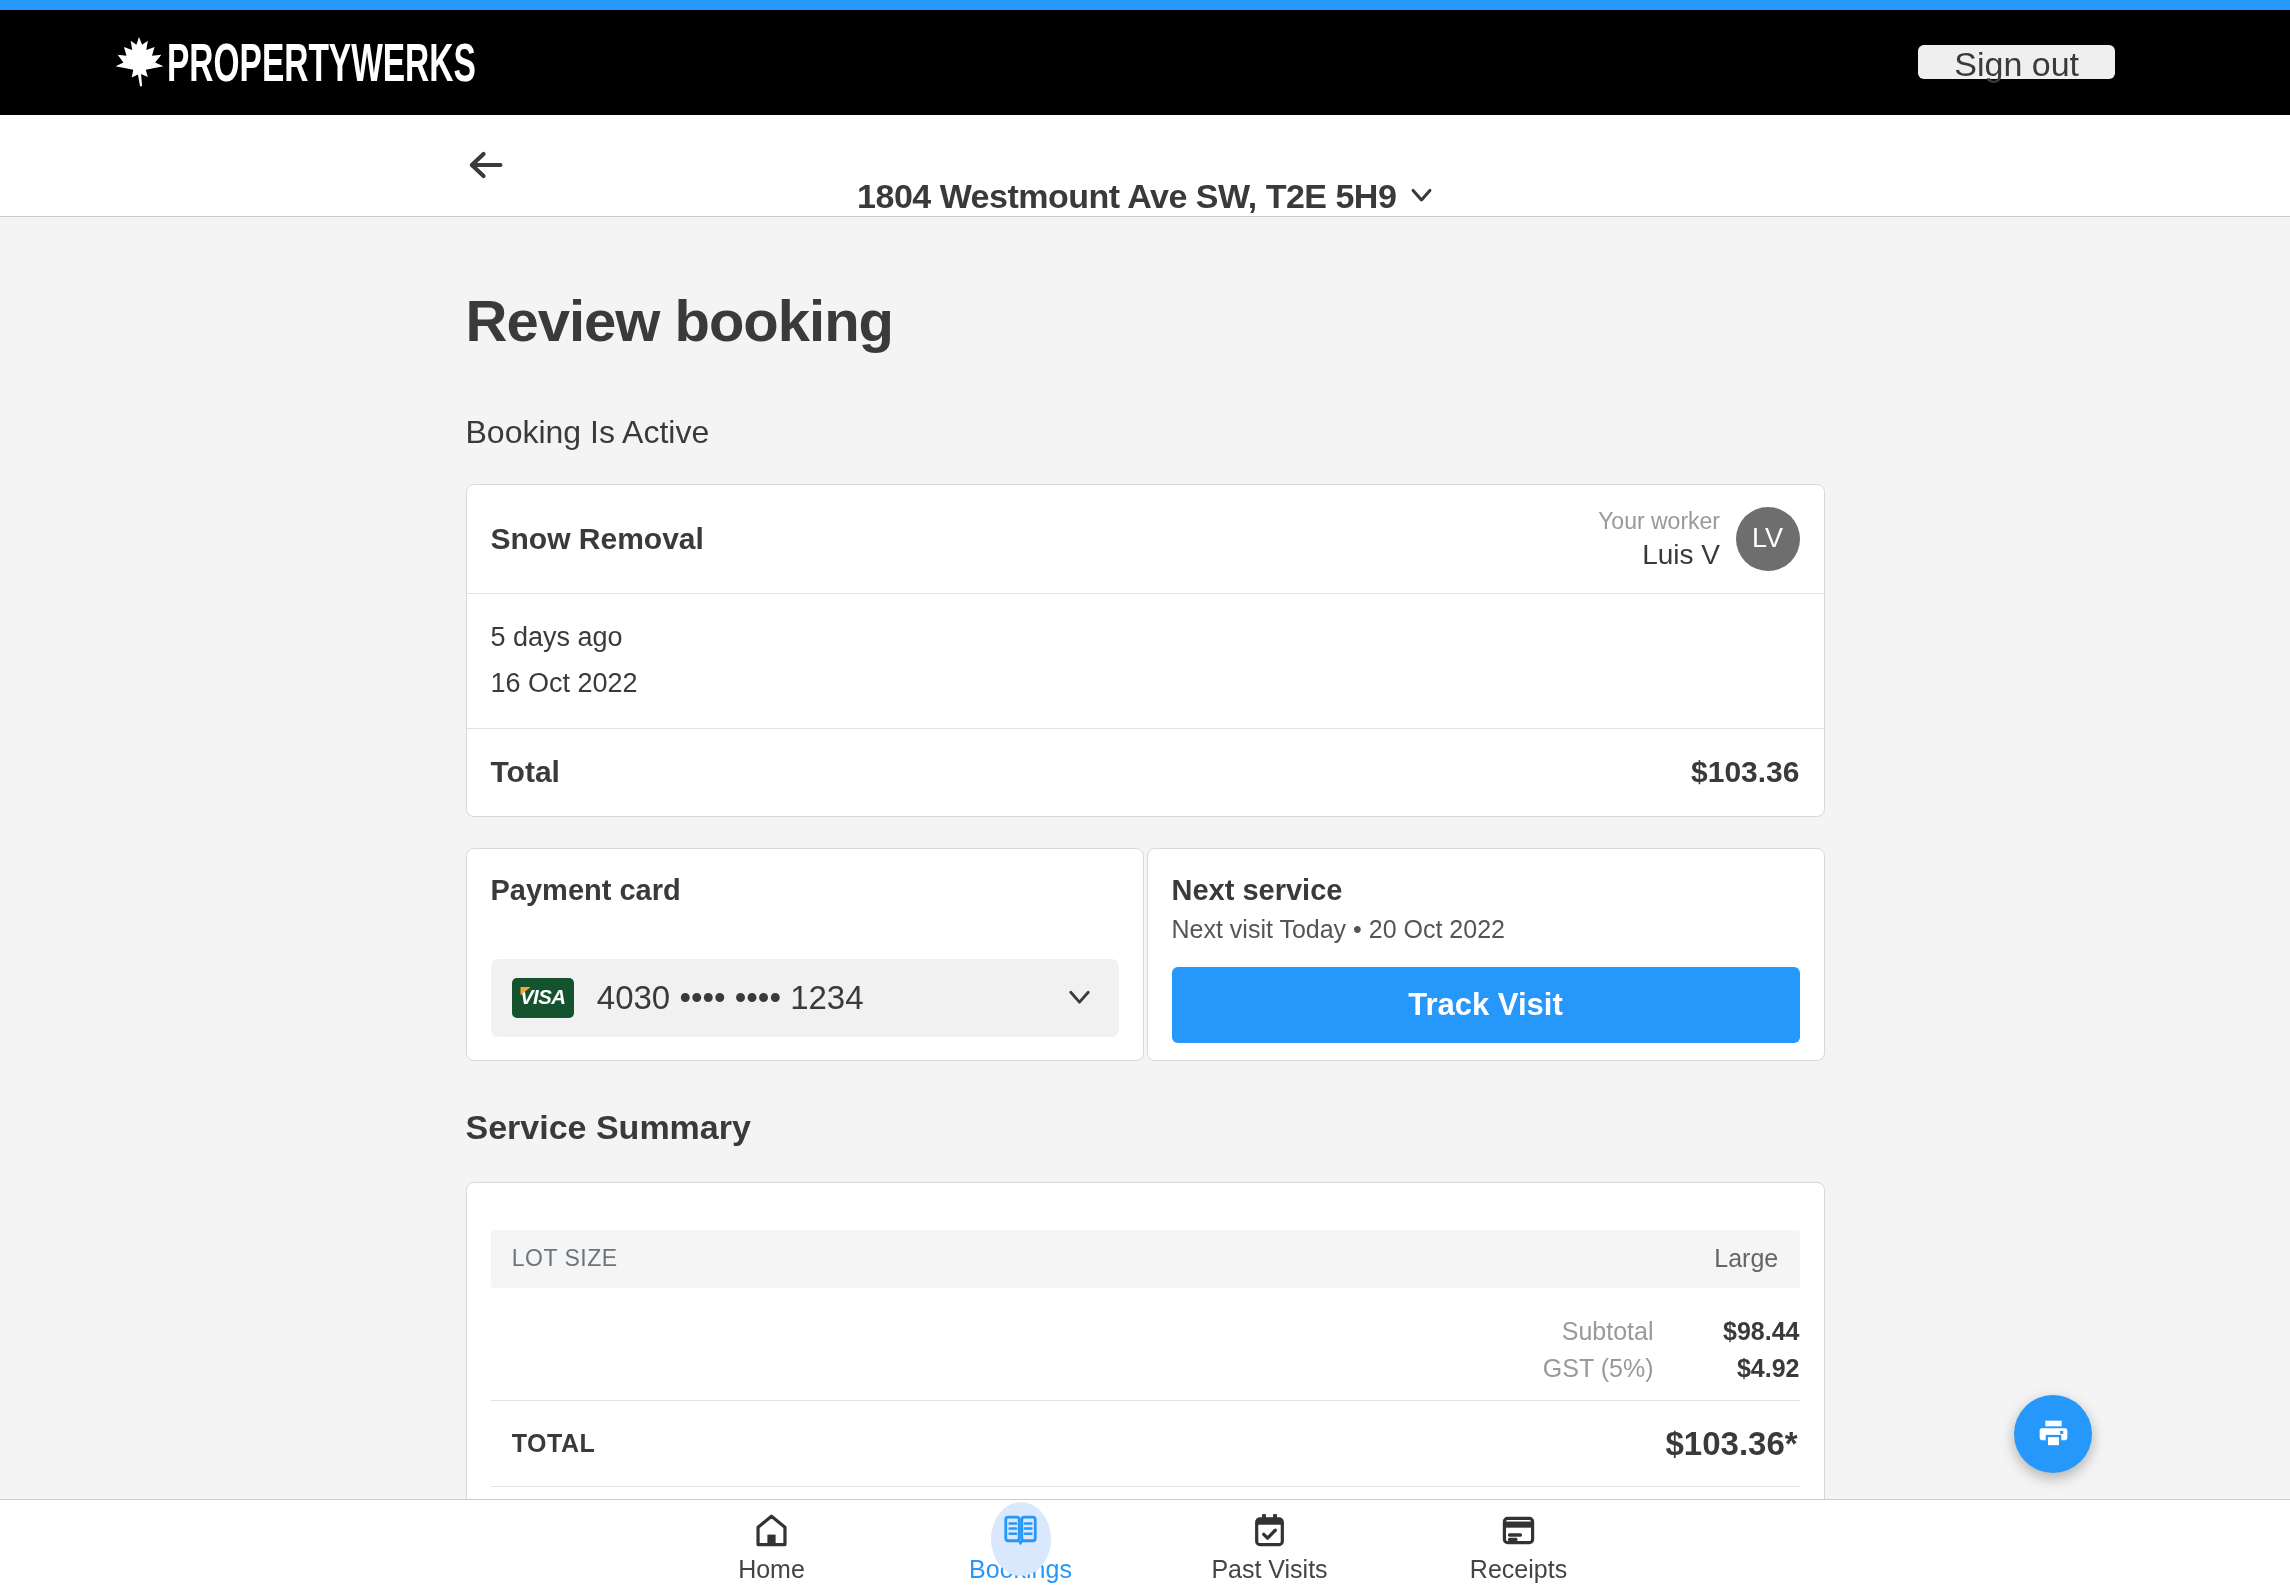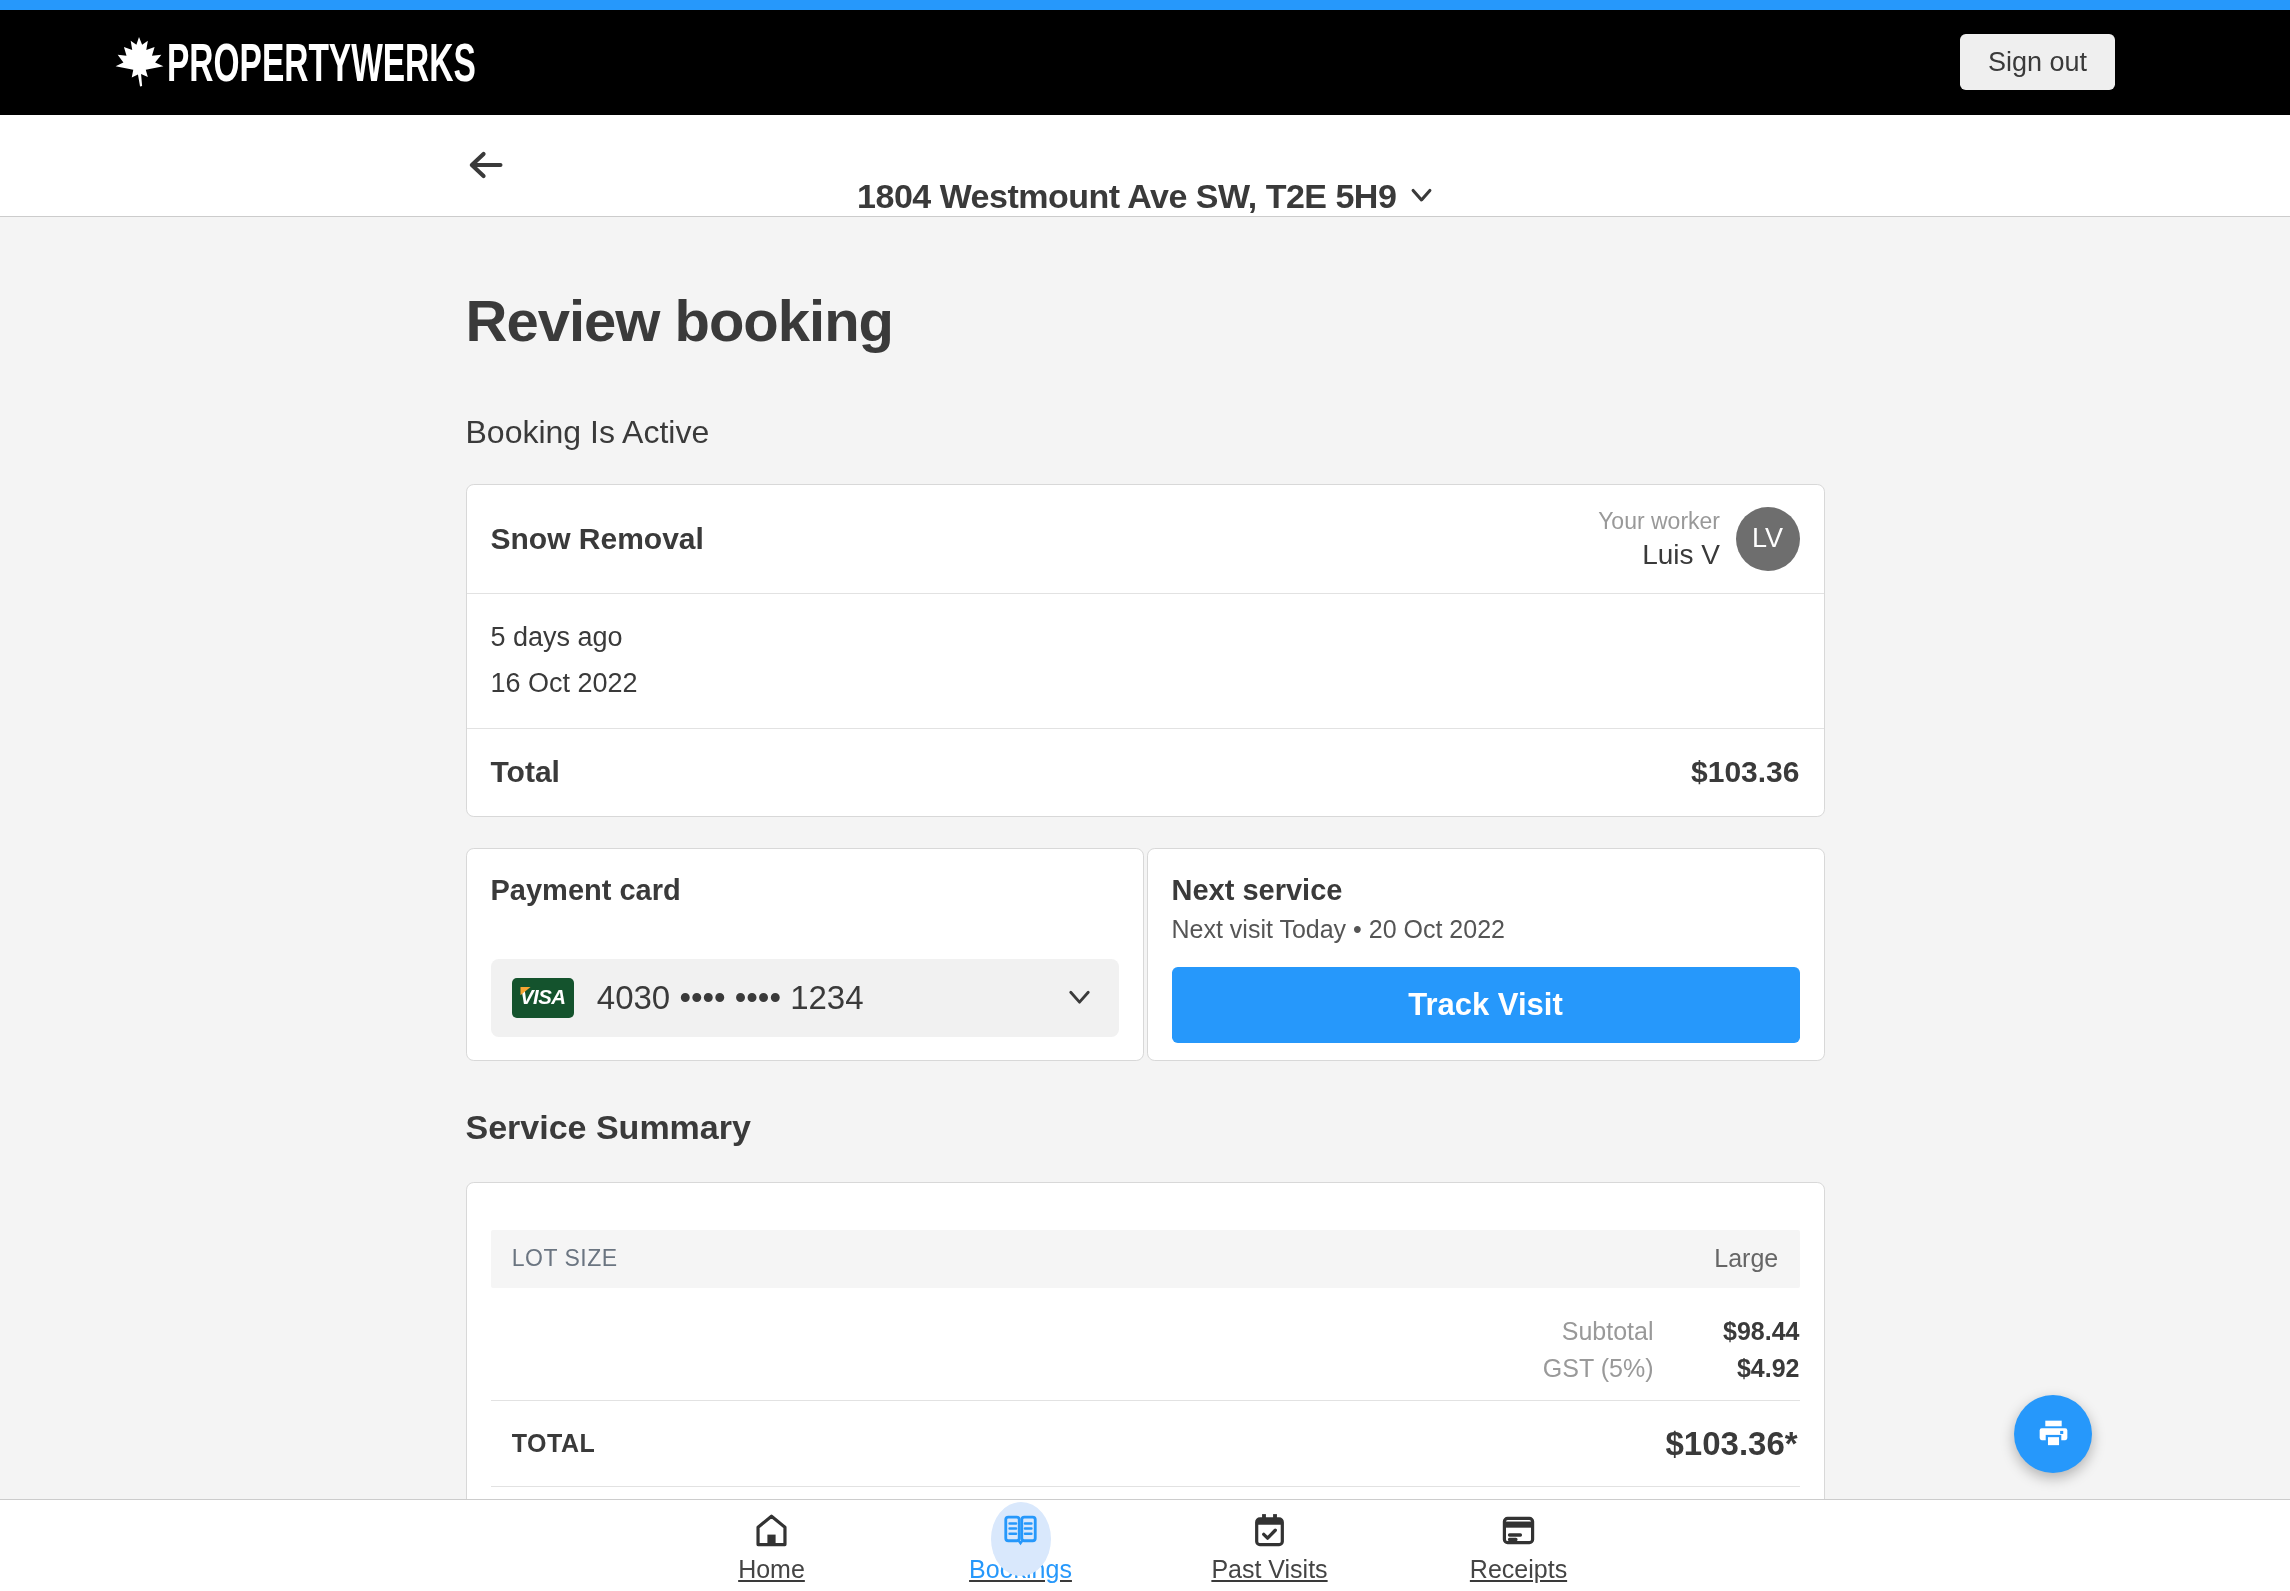--- a/index.html
+++ b/index.html
@@ -18,21 +18,21 @@
     padding: 0 175px 0 113px;
   }
   .brand { display: flex; align-items: center; }
   .leaf-icon { width: 52px; height: 56px; margin-right: 1.9px; }
   .brand-name {
     color: #fff; font-size: 54px; font-weight: 800; white-space: nowrap;
     transform: scaleX(0.62); transform-origin: left center; letter-spacing: 0;
   }
   .signout-btn {
     background: #efefef; border: none; border-radius: 5.8px;
-    height: 56px; padding: 0 28px; font-size: 27px; color: #3a3a3a;
+    height: 34px; padding: 0 36px; font-size: 34px; color: #3a3a3a;
     font-family: inherit; cursor: pointer;
   }
   .address-bar {
     height: 102px; background: #fff; border-bottom: 1.9px solid #ccc;
     position: relative; display: flex; align-items: flex-end; justify-content: center;
   }
   .back-btn {
     position: absolute; left: 464px; top: 50%; transform: translateY(-50%);
     background: none; border: none; padding: 0; cursor: pointer; line-height: 0;
   }
@@ -116,21 +116,21 @@
   .footnote-row { text-align: right; padding: 19.4px 1.9px 3.9px 0; font-size: 25px; color: #444; }
   .print-fab {
     position: absolute; left: 2014px; top: 1395px; width: 78px; height: 78px;
     border-radius: 50%; background: #2698fb; border: none; cursor: pointer;
     display: flex; align-items: center; justify-content: center;
     box-shadow: 0 4.9px 13.6px rgba(0,0,0,0.28);
   }
   .bottom-nav {
     position: absolute; left: 0; bottom: 0; width: 2290px; height: 92px;
     background: #fff; border-top: 1.9px solid #ccc;
-    display: flex; justify-content: center; text-decoration: underline;
+    display: flex; justify-content: center;
   }
   .nav-item {
     width: 249px; display: flex; flex-direction: column; align-items: center;
     padding-top: 9.7px; cursor: pointer; color: #3a3a3a; position: relative;
   }
   .nav-icon { width: 41px; height: 41px; position: relative; z-index: 1; line-height: 0; }
   .nav-label { font-size: 25px; margin-top: 3.9px; color: #444; }
   .nav-item.active .nav-label { color: #2698fb; }
   .halo {
     position: absolute; top: 1.9px; left: 50%; transform: translateX(-50%);

